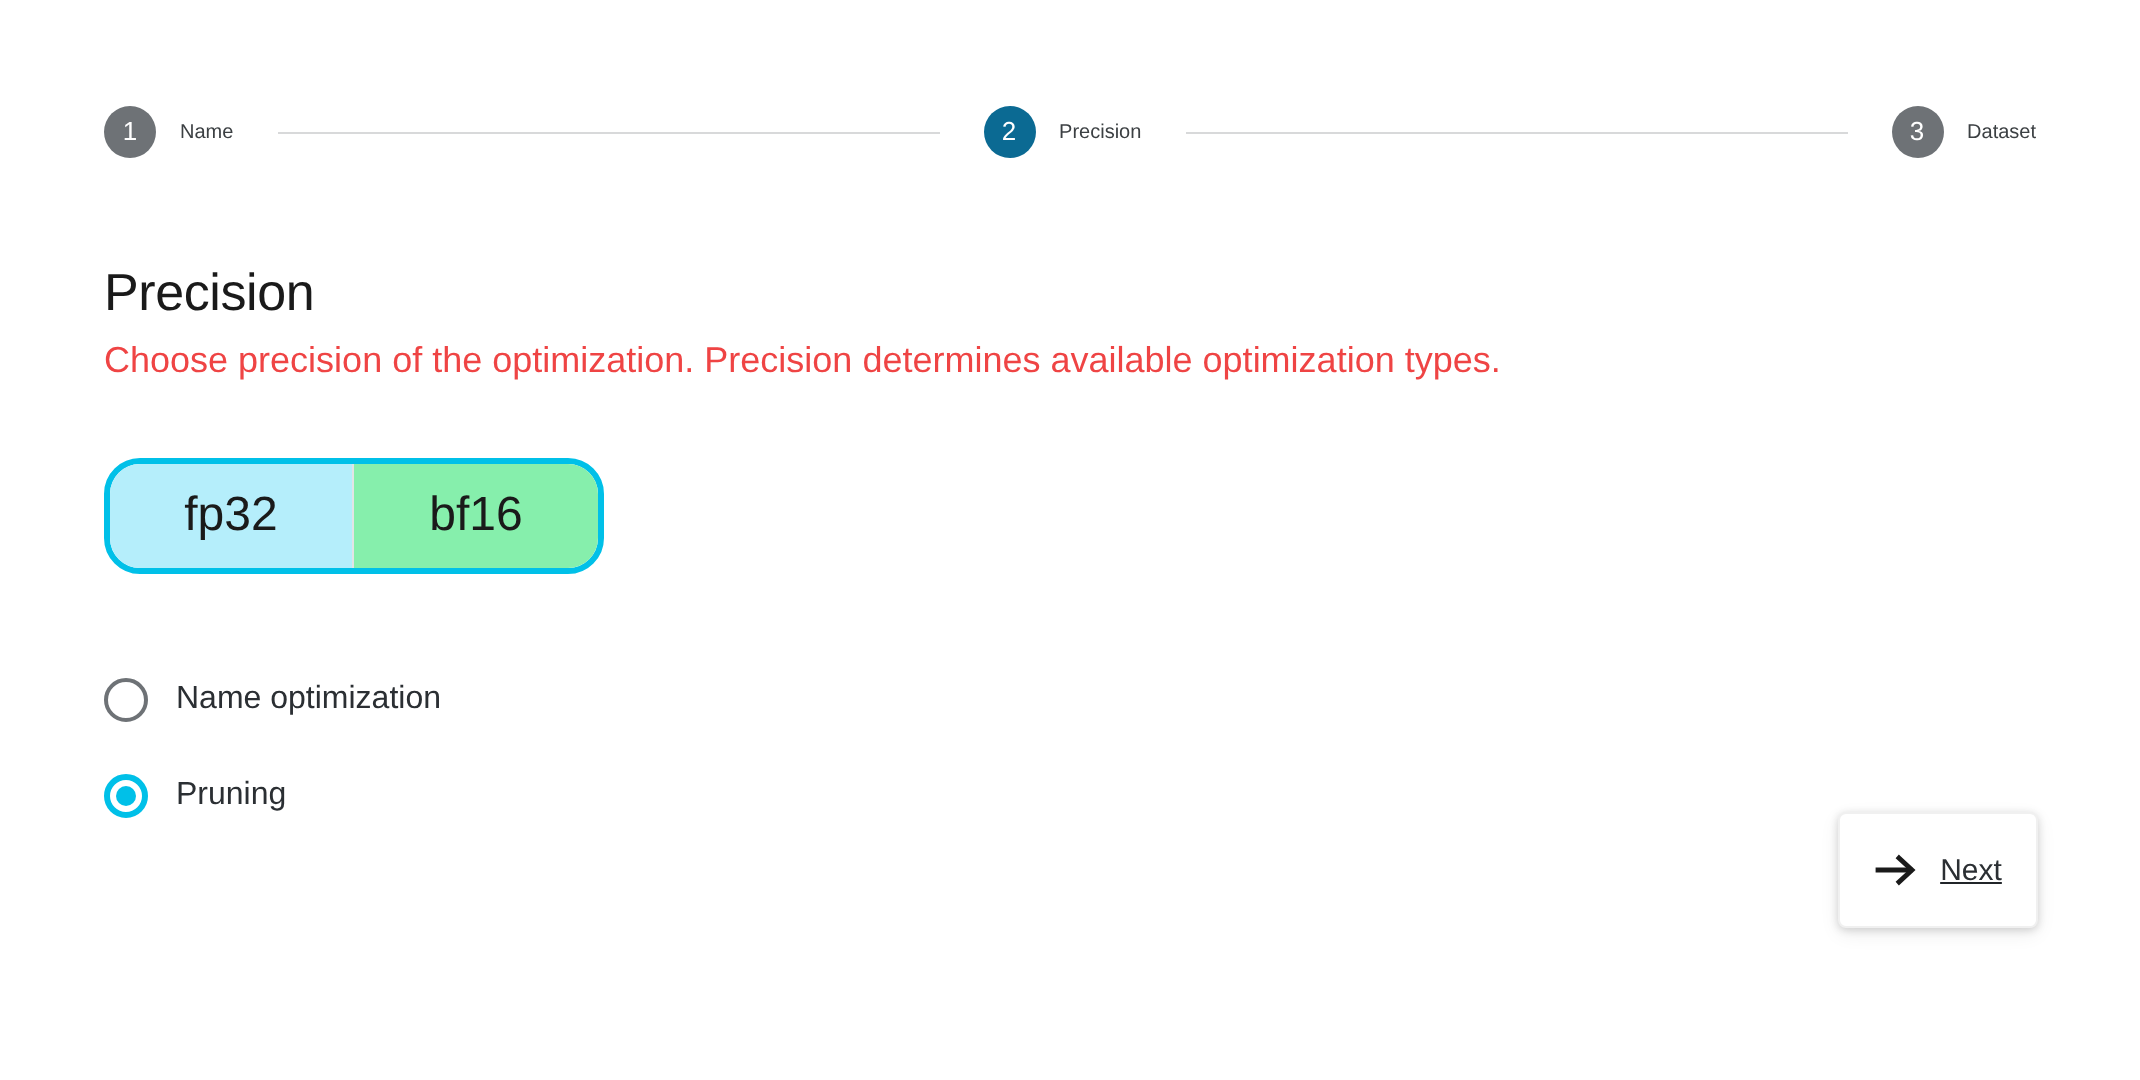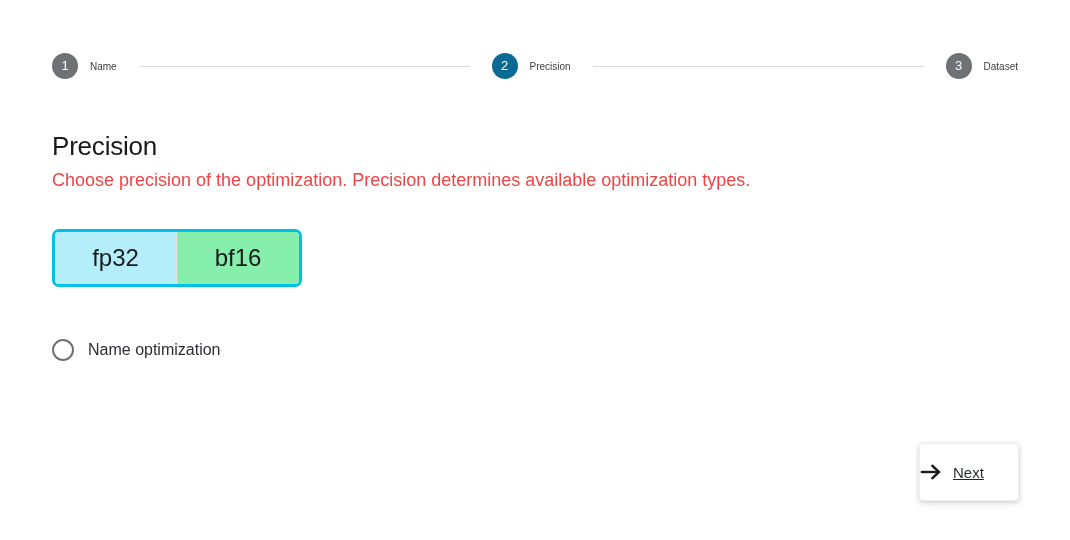--- a/index.html
+++ b/index.html
@@ -80,21 +80,21 @@
     font-family: "Liberation Sans", sans-serif;
   }
 
   
   .segmented {
     position: absolute;
     left: 52px;
     top: 229px;
     display: flex;
     border: 3px solid #00c0e8;
-    border-radius: 7px;
+    border-radius: 18px;
     overflow: hidden;
     background: #ffffff;
     height: 52px;
   }
   .segment {
     min-width: 122px;
     display: flex;
     align-items: center;
     justify-content: center;
     font-size: 24px;
@@ -157,30 +157,30 @@
     font-size: 16px;
     color: #2b2f33;
     font-family: "Liberation Sans", sans-serif;
     white-space: nowrap;
   }
 
   
   .next-button {
     position: absolute;
     left: 919px;
-    top: 443px;
+    top: 406px;
     width: 100px;
     height: 58px;
     background: #ffffff;
     border: 1px solid #f0f0f0;
     border-radius: 4px;
     box-shadow: 0 1px 4px rgba(0,0,0,0.16), 0 3px 10px rgba(0,0,0,0.07);
     display: flex;
     align-items: center;
-    justify-content: flex-start;
+    justify-content: center;
     gap: 11px;
     cursor: pointer;
     box-sizing: border-box;
     text-decoration: underline;
   }
   .next-arrow {
     display: flex;
     align-items: center;
     color: #1a1a1a;
   }
@@ -225,20 +225,24 @@
   <div class="segment">bf16</div>
 </div>
 
 <div class="radio-group">
 
   <div class="radio-row">
     <span class="radio-mark"></span>
     <span class="radio-label">Name optimization</span>
   </div>
 
+  <div class="radio-row">
+    <span class="radio-mark checked"></span>
+    <span class="radio-label">Pruning</span>
+  </div>
 
 </div>
 
 <div class="next-button">
   <span class="next-arrow">
     <svg width="22" height="18" viewBox="0 0 22 18" aria-hidden="true">
       <path d="M2 9 H18" stroke="#1a1a1a" stroke-width="2.4" stroke-linecap="square"></path>
       <path d="M12.5 3 L19 9 L12.5 15" fill="none" stroke="#1a1a1a" stroke-width="2.4" stroke-linecap="square" stroke-linejoin="miter"></path>
     </svg>
   </span>

